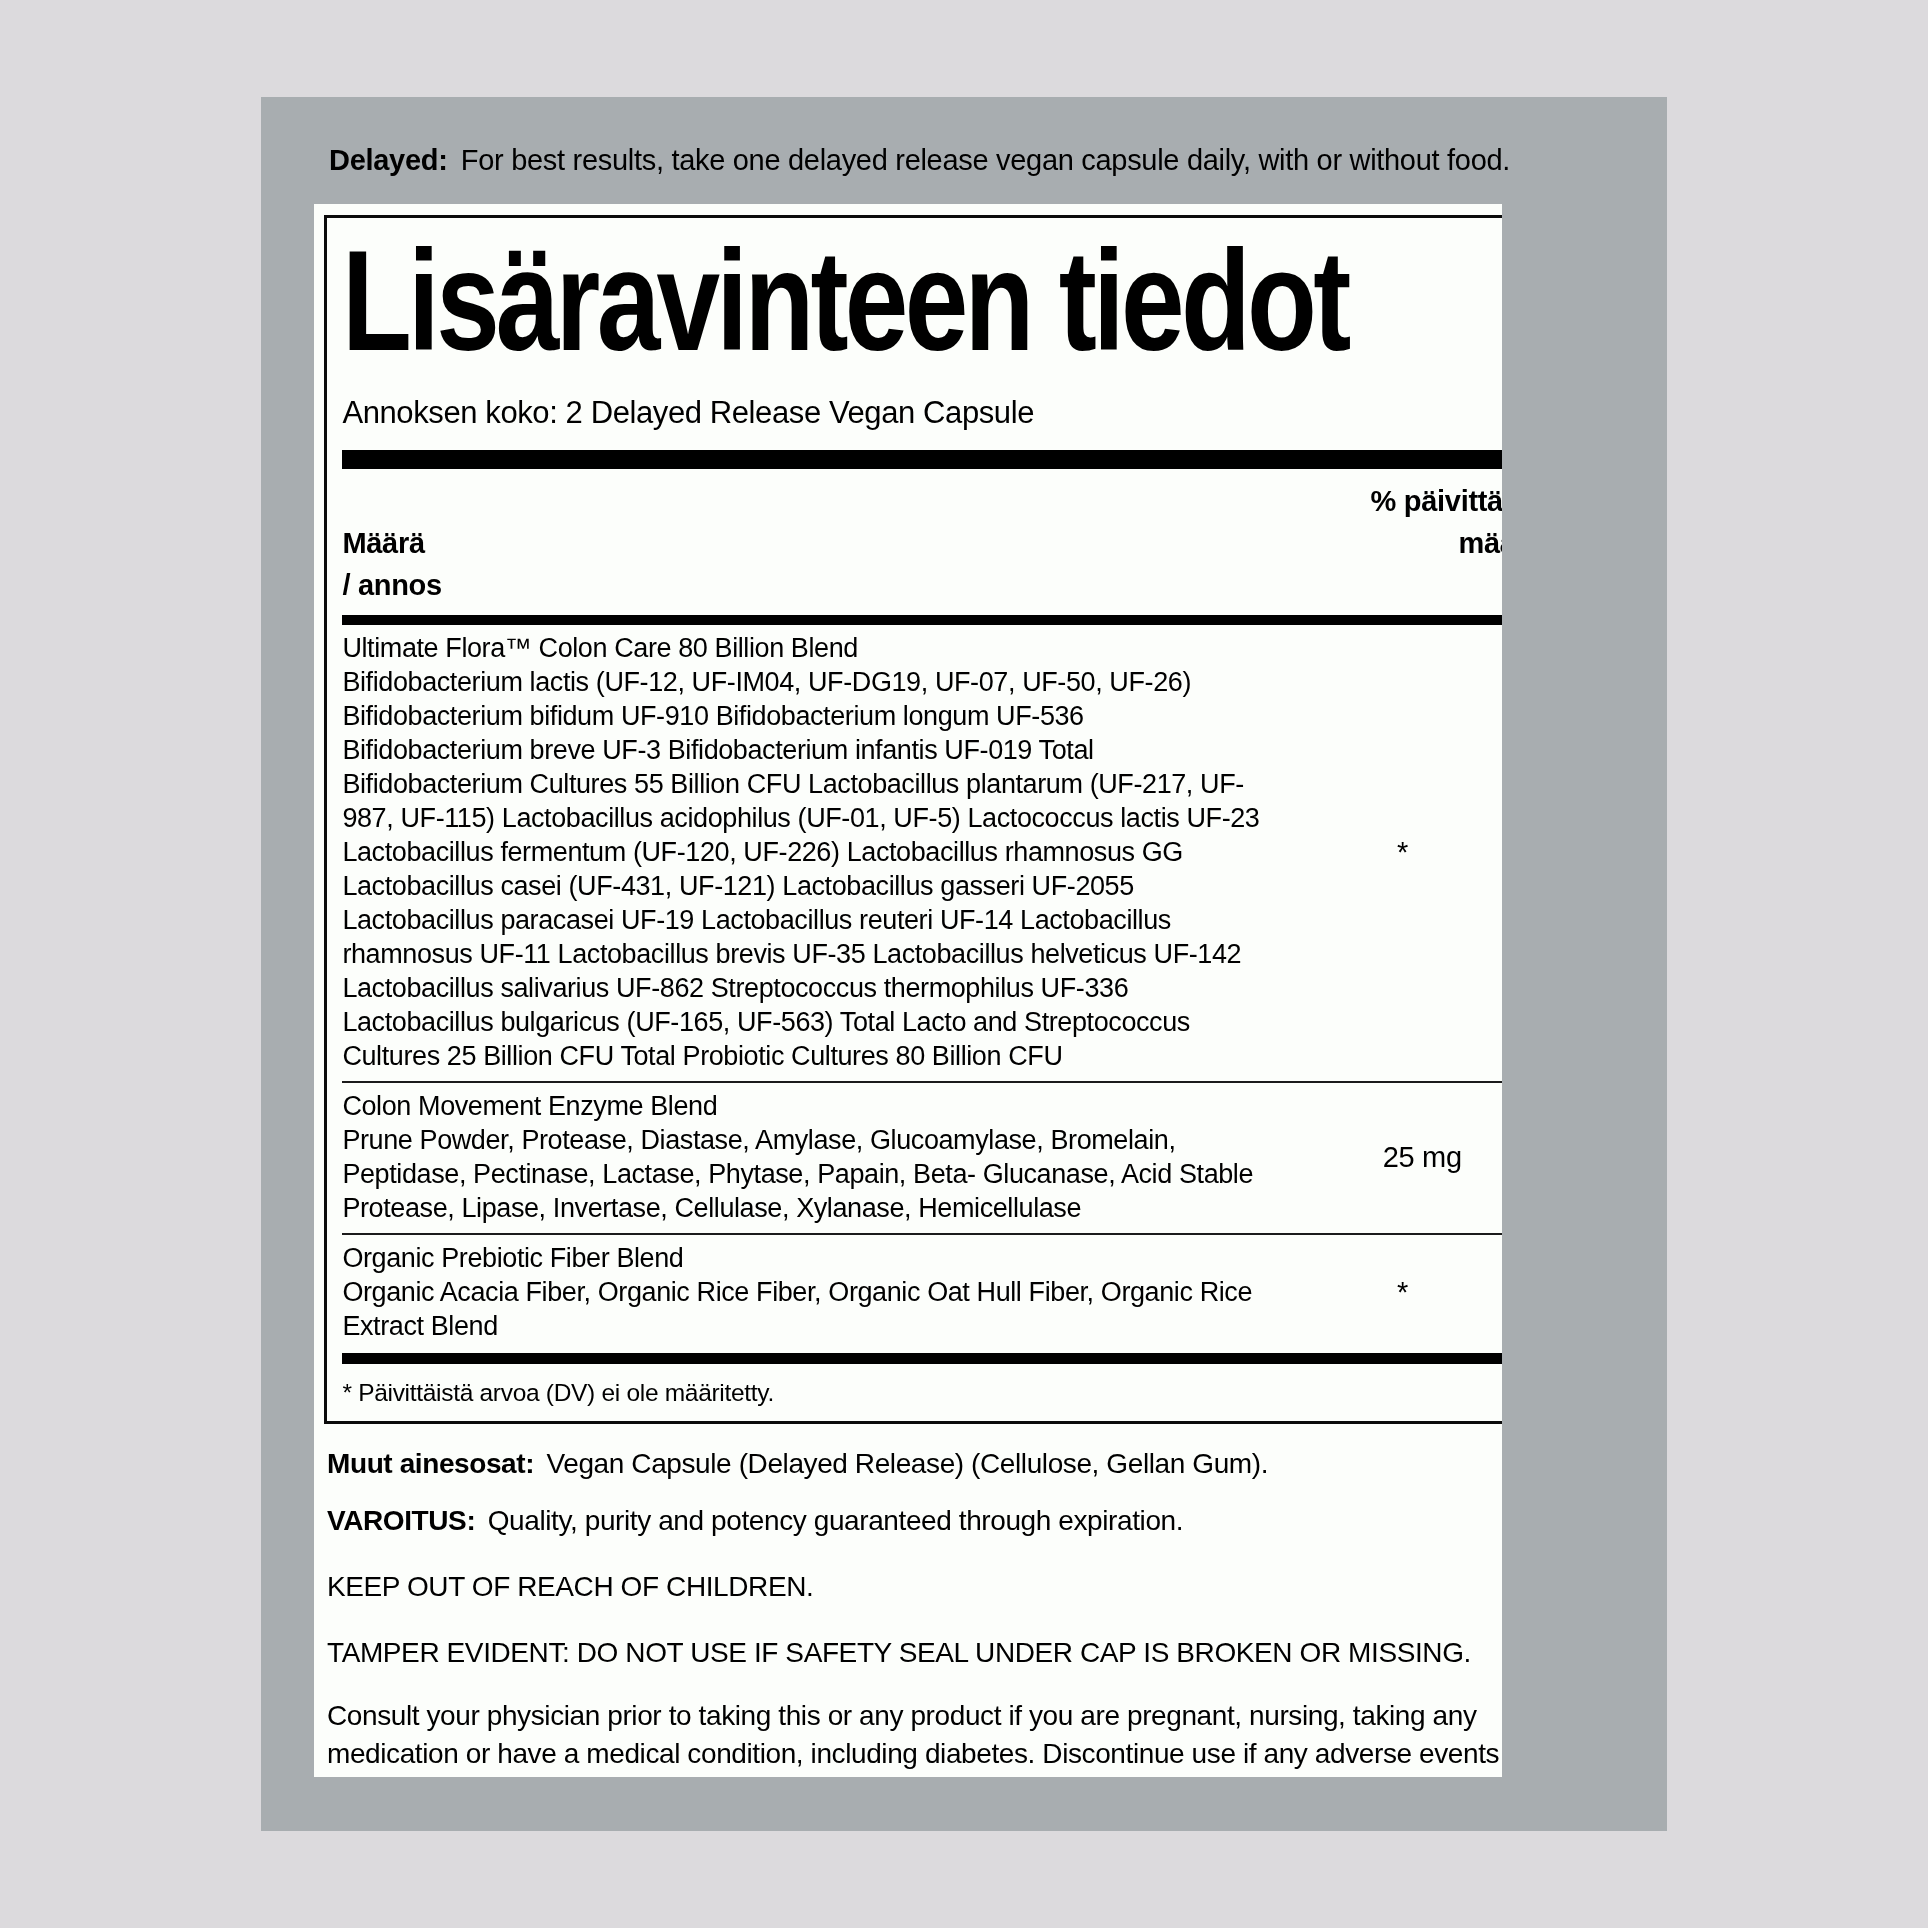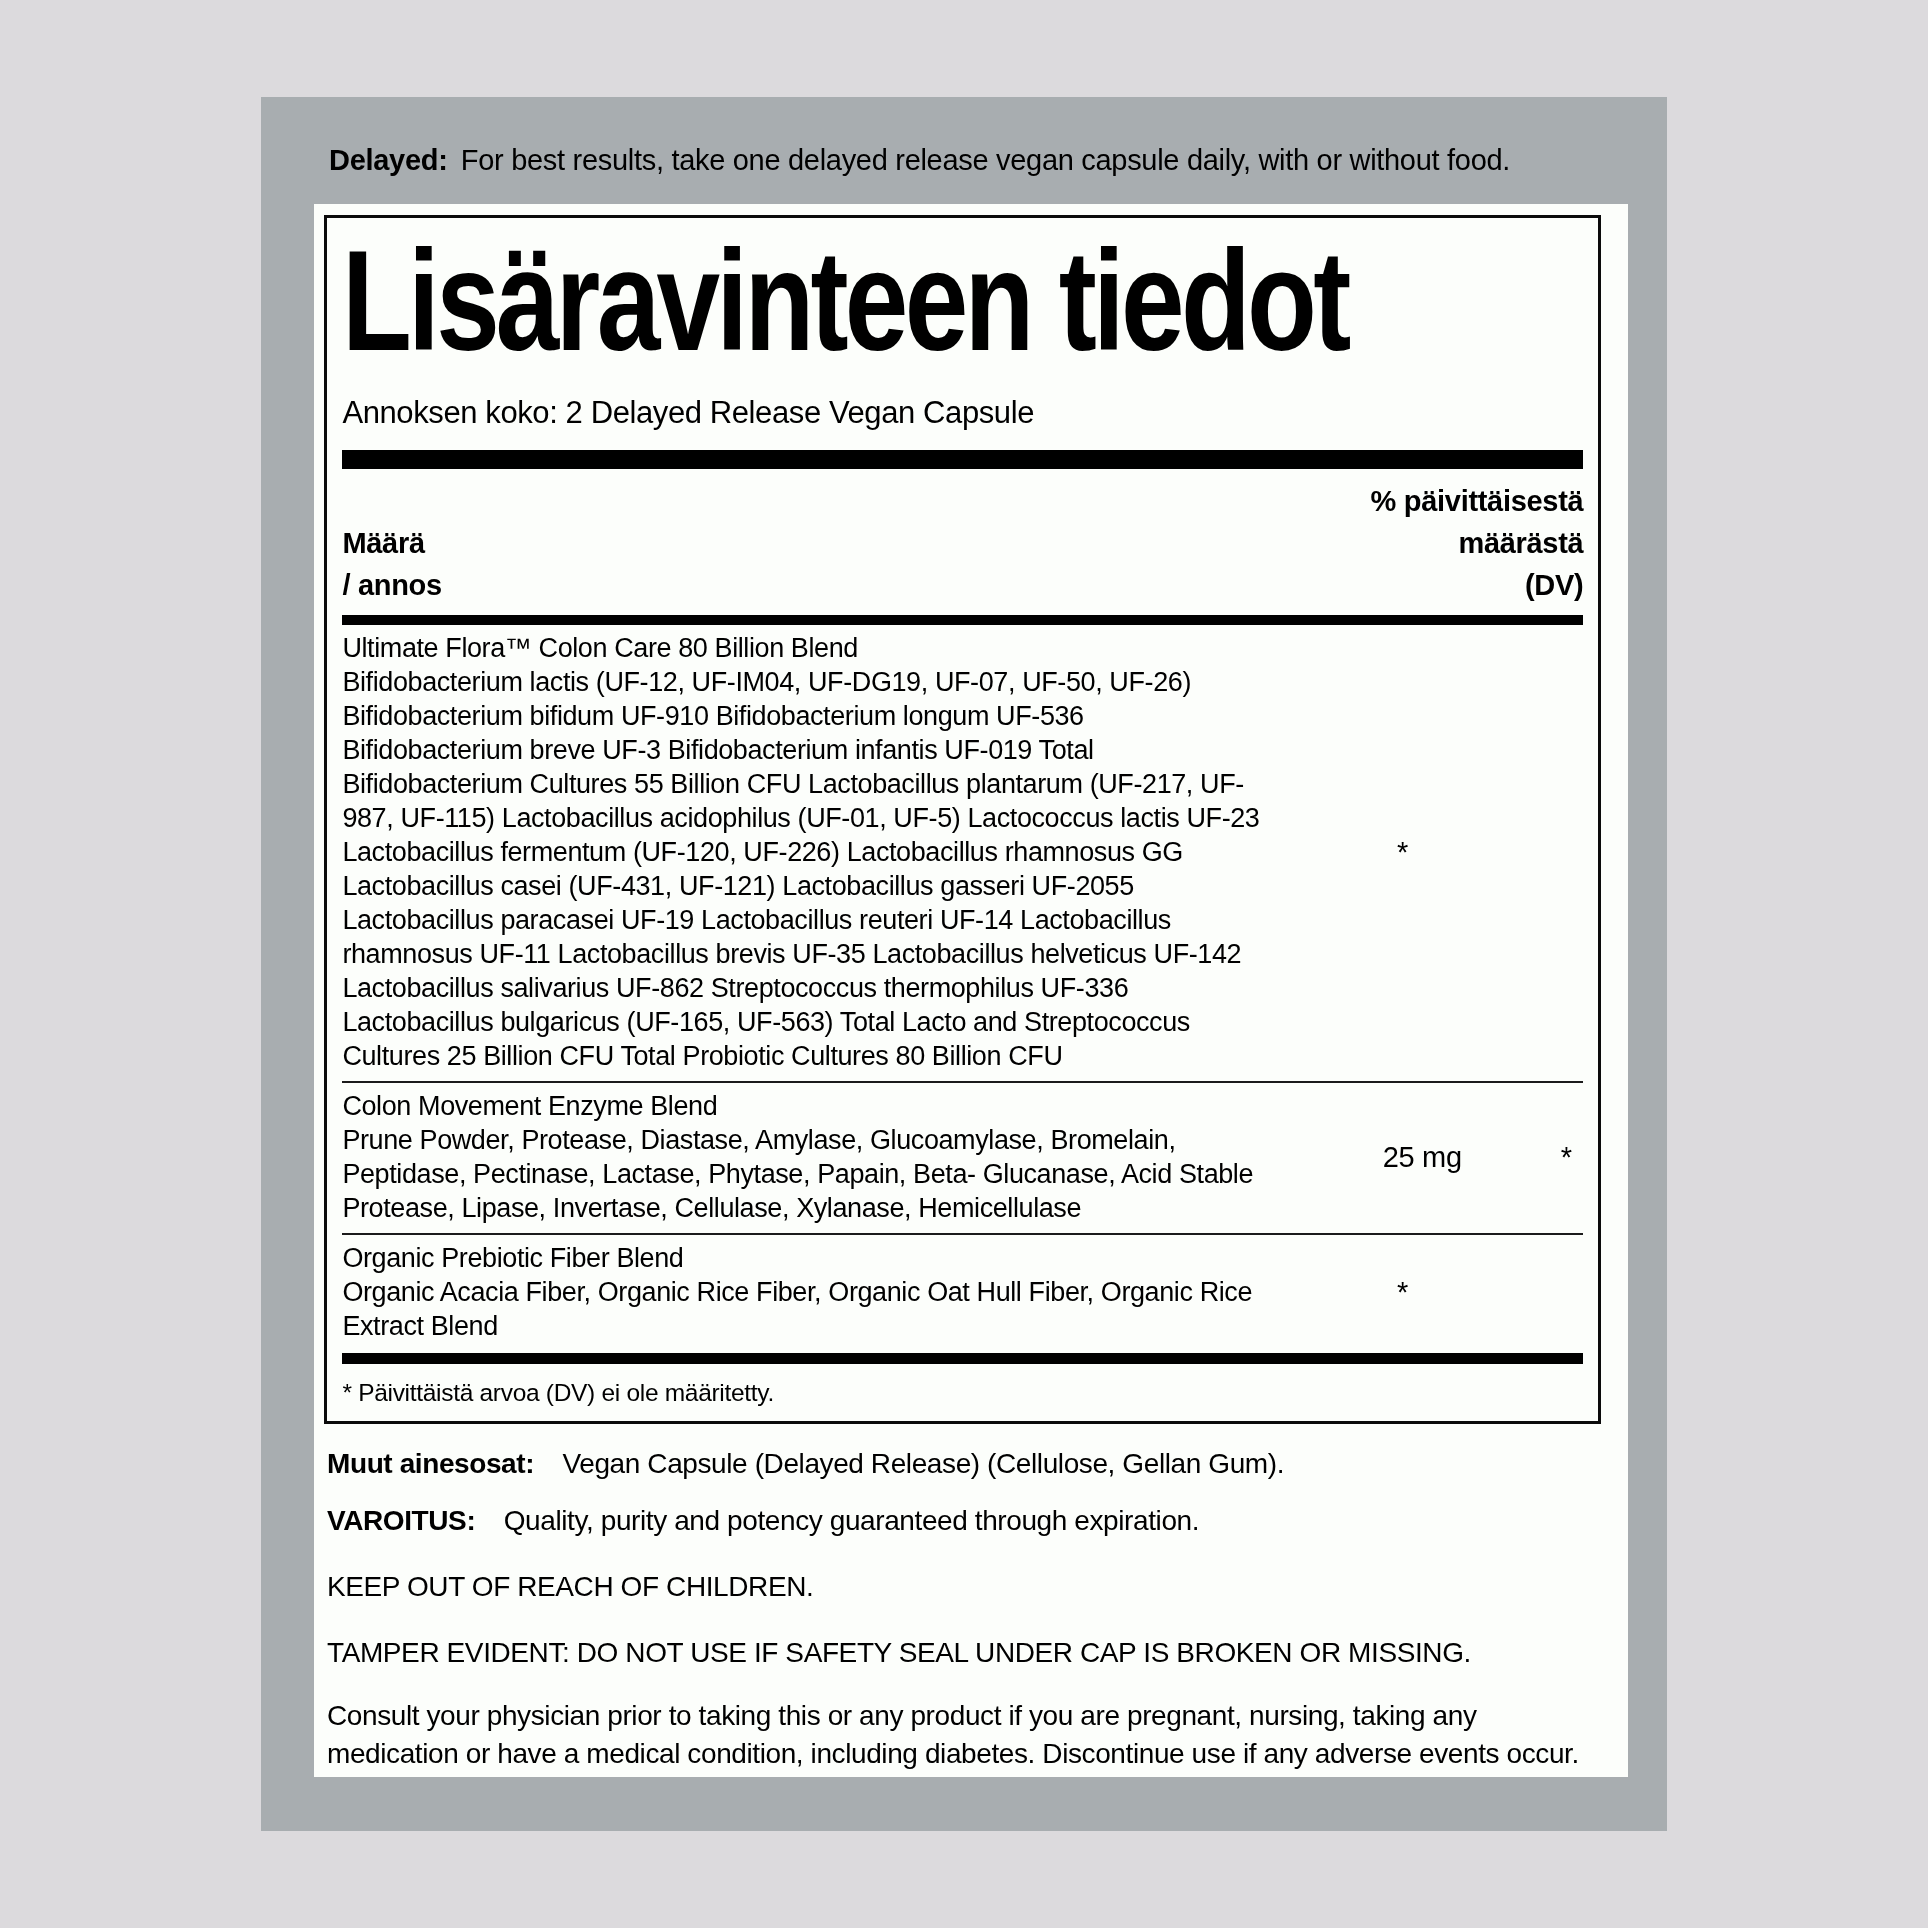--- a/index.html
+++ b/index.html
@@ -27,21 +27,21 @@
     width: 1262px;
     font-size: 29px;
     line-height: 36px;
     letter-spacing: -0.3px;
   }
   .directions b { margin-right: 5.6px; }
   .label-area {
     position: absolute;
     left: 53px;
     top: 107px;
-    width: 1314px;
+    width: 1188px;
     height: 1573px;
     background: #fcfefb;
     overflow: hidden;
     text-decoration: underline;
   }
   .facts-box {
     position: absolute;
     left: 10.4px;
     top: 11.3px;
     width: 1277px;
@@ -128,21 +128,21 @@
     padding-top: 15px;
   }
   .below {
     position: absolute;
     left: 13px;
     width: 1271px;
     font-size: 28px;
     line-height: 38px;
     letter-spacing: -0.4px;
   }
-  .below b { margin-right: 21px; }
+  .below b { margin-right: 5px; }
   .other-ing   { top: 1241px; }
   .warning     { top: 1298px; }
   .keep-out    { top: 1364px; }
   .tamper      { top: 1430px; }
   .consult     { top: 1493px; }
 </style>
 </head>
 <body>
 
 <div class="panel">

